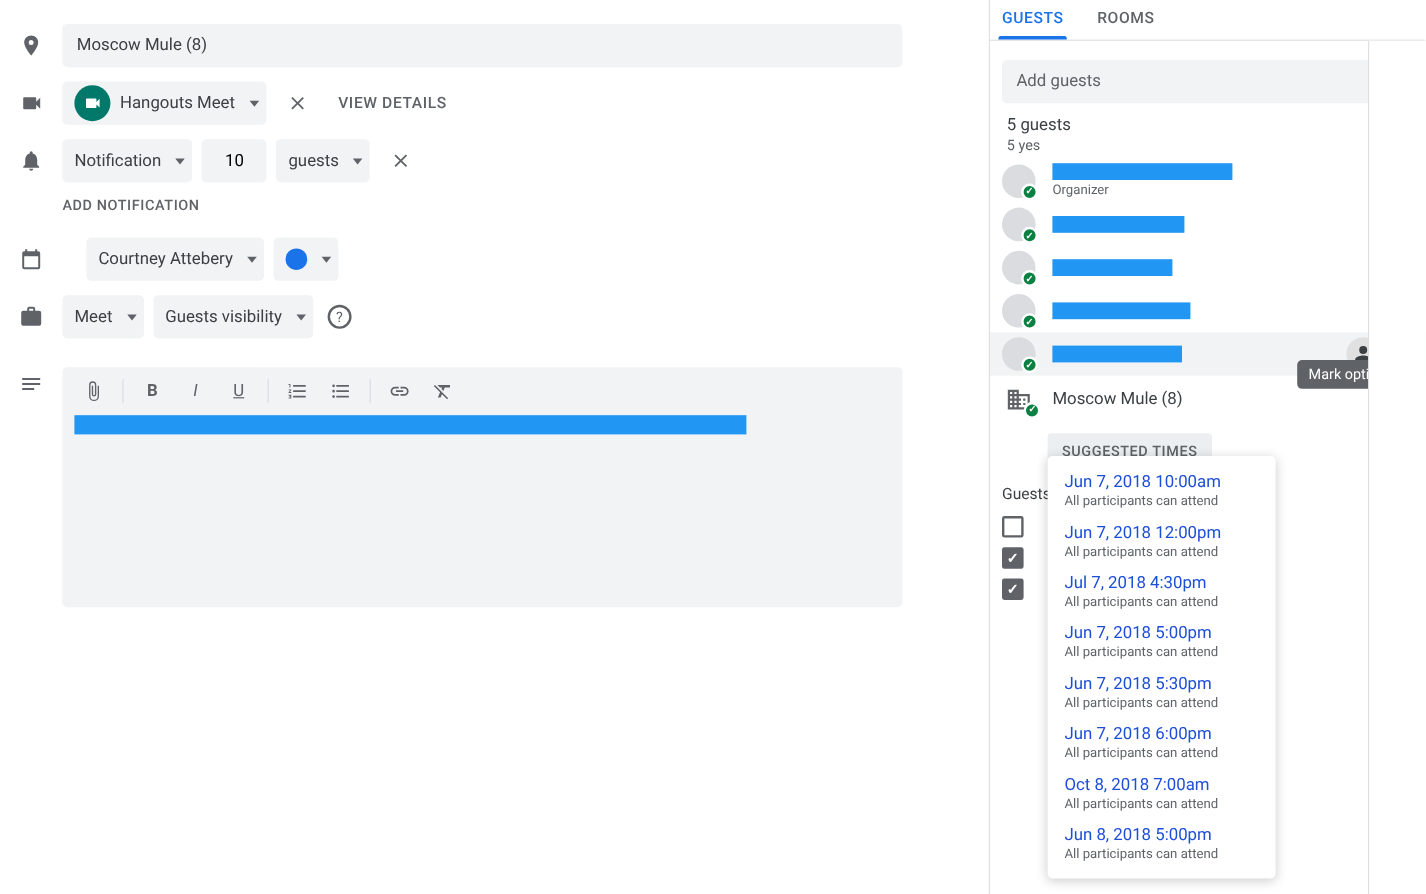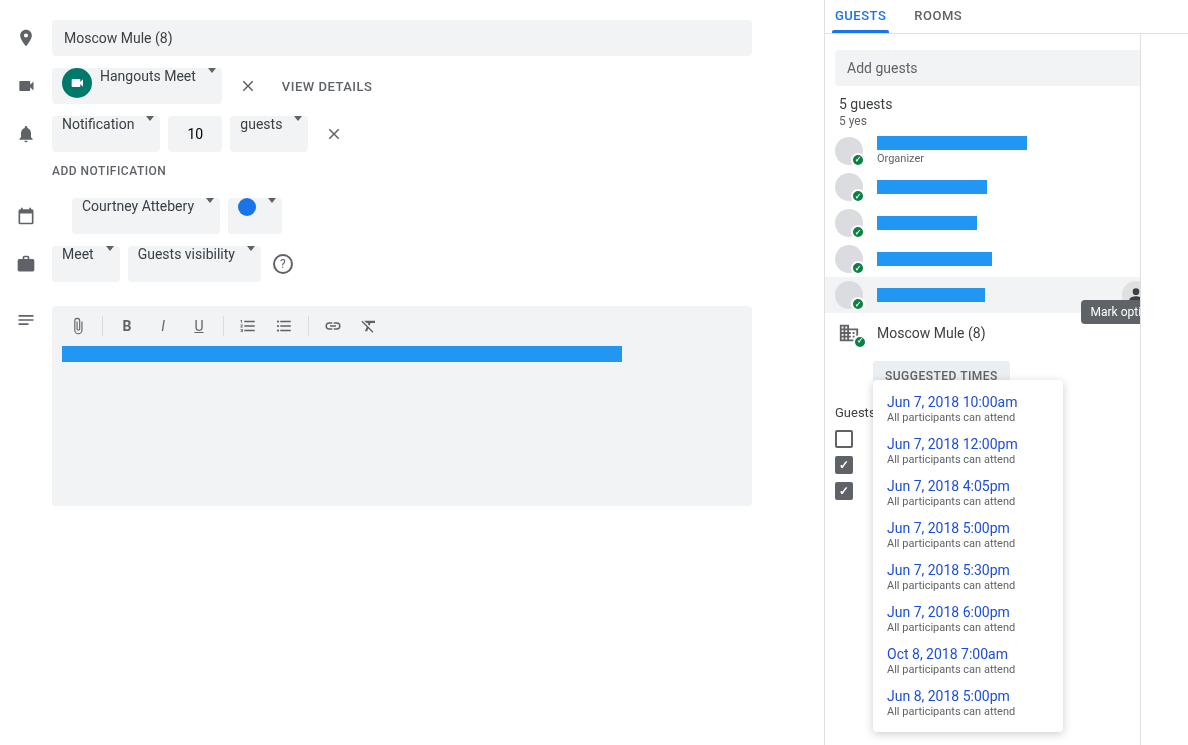--- a/index.html
+++ b/index.html
@@ -16,21 +16,21 @@
 
 .tabs.left .tab:first-child { margin-left: 14px; }
 .tabs.right { padding-left: 0; }
 .tabs.right .tab:first-child { margin-left: 10px; }
 
 .form-area { padding:16px 0 0 0; }
 .row { display:flex; align-items:center; padding: 4px 0; margin-bottom:4px; }
 .icon-col { width: 52px; display:flex; justify-content:center; align-items:center; color:#5f6368; }
 .content-col { flex:1; display:flex; align-items:center; gap:8px; }
 
-.chip { background:#f1f3f4; border-radius:4px; display:inline-flex; align-items:flex-start; height:36px; padding:0 10px; color:#3c4043; gap:8px; }
+.chip { background:#f1f3f4; border-radius:4px; display:inline-flex; align-items:center; height:36px; padding:0 10px; color:#3c4043; gap:8px; }
 .chip.select { padding-right:6px; }
 .chip .caret { width:0; height:0; border-left:4px solid transparent; border-right:4px solid transparent; border-top:5px solid #5f6368; margin-left:4px; }
 .loc-input { background:#f1f3f4; height:36px; width:700px; border:none; border-radius:4px; padding:0 12px; font-size:14px; color:#3c4043; }
 
 .meet-icon { width:30px; height:30px; border-radius:50%; background:#00796b; display:flex; align-items:center; justify-content:center; }
 .meet-icon svg { fill:#fff; }
 
 .x-btn { width:36px; height:36px; display:flex; align-items:center; justify-content:center; color:#5f6368; cursor:pointer; }
 .x-btn svg { width:18px; height:18px; }
 
@@ -344,21 +344,21 @@
     <div class="suggested-popup">
       <div class="time-slot">
           <div class="time-label">Jun 7, 2018 10:00am</div>
           <div class="time-sub">All participants can attend</div>
         </div>
       <div class="time-slot">
           <div class="time-label">Jun 7, 2018 12:00pm</div>
           <div class="time-sub">All participants can attend</div>
         </div>
       <div class="time-slot">
-          <div class="time-label">Jun 7, 2018 4:05pm</div>
+          <div class="time-label">Jul 7, 2018 4:30pm</div>
           <div class="time-sub">All participants can attend</div>
         </div>
       <div class="time-slot">
           <div class="time-label">Jun 7, 2018 5:00pm</div>
           <div class="time-sub">All participants can attend</div>
         </div>
       <div class="time-slot">
           <div class="time-label">Jun 7, 2018 5:30pm</div>
           <div class="time-sub">All participants can attend</div>
         </div>

